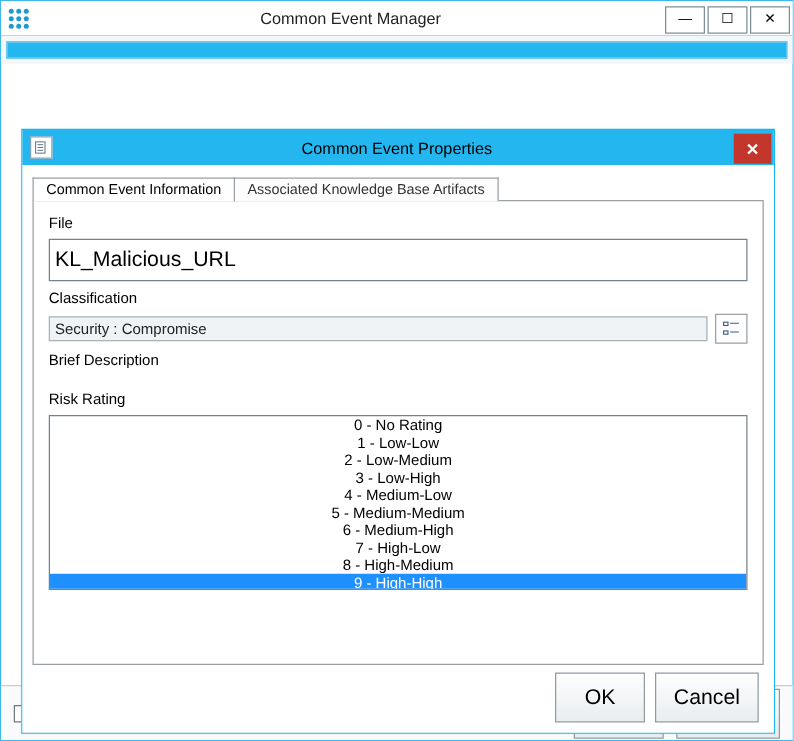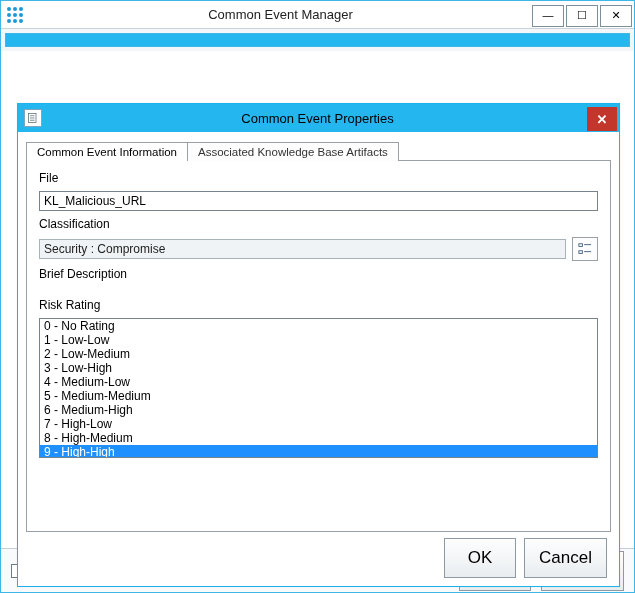--- a/index.html
+++ b/index.html
@@ -36,31 +36,31 @@
 
   .tabs { display: flex; align-items: flex-end; height: 22px; position: relative; text-align: right; }
   .tab { border: 1px solid #9aa0a4; border-bottom: none; padding: 3px 10px; background: #fff; position: relative; top: 1px; cursor: default; font-size: 11.5px;}
   .tab.active { background: #fff; z-index: 2; }
   .tab.inactive { background: #fdfdfd; color: #333; }
   .tab + .tab { margin-left: -1px; }
 
   .tab-panel { border: 1px solid #9aa0a4; flex: 1; padding: 10px 12px 10px 12px; display: flex; flex-direction: column; gap: 6px; }
 
   .field-label { color: #000; font-size: 12px; }
-  .text-input { width: 100%; border: 1px solid #77838b; padding: 2px 4px; height: 20px; font-size: 12px; background: #fff; }
+  .text-input { width: 100%; border: 1px solid #77838b; padding: 16px 4px; height: 20px; font-size: 17px; background: #fff; }
   .readonly-input { width: 100%; border: 1px solid #a7b2b9; padding: 2px 4px; height: 20px; font-size: 12px; background: #f0f3f5; color: #222; }
 
   .class-row { display: flex; align-items: center; gap: 6px; }
   .class-btn { width: 28px; height: 24px; border: 1px solid #9aa0a4; background: #fdfdfd; display: flex; align-items: center; justify-content: center; cursor: default; }
   .class-btn svg { width: 14px; height: 14px; }
 
   .textarea { width: 100%; border: 1px solid #77838b; height: 84px; padding: 2px 4px; font-size: 12px; resize: none; background: #fff; }
 
   .listbox { width: 100%; border: 1px solid #77838b; background: #fff; height: 140px; overflow: hidden; }
-  .listbox .row { padding: 0 4px; height: 14px; line-height: 14px; font-size: 12px; cursor: default; white-space: nowrap; }
+  .listbox .row { padding: 0 4px; height: 14px; line-height: 14px; font-size: 12px; cursor: default; white-space: nowrap; text-align: center; }
   .listbox .row.selected { background: #1e90ff; color: #fff; }
 
   .btn-row { display: flex; justify-content: flex-end; gap: 8px; padding: 6px 4px 0 0; }
   .btn { min-width: 72px; height: 40px; border: 1px solid #8e9aa2; background: linear-gradient(#fefefe,#e9edf0); display: flex; align-items: center; justify-content: center; cursor: default; padding: 0 14px; font-size: 17px;}
 
   
   .outer-bottom { height: 44px; border-top: 1px solid #c4ced4; background: #f8fafb; display: flex; align-items: center; padding: 0 10px; gap: 10px; }
   .outer-bottom .spacer { flex: 1; }
   .checkbox { width: 14px; height: 14px; border: 1px solid #6d7b84; background: #fff; display: inline-block; vertical-align: middle; margin-right: 6px; }
 

